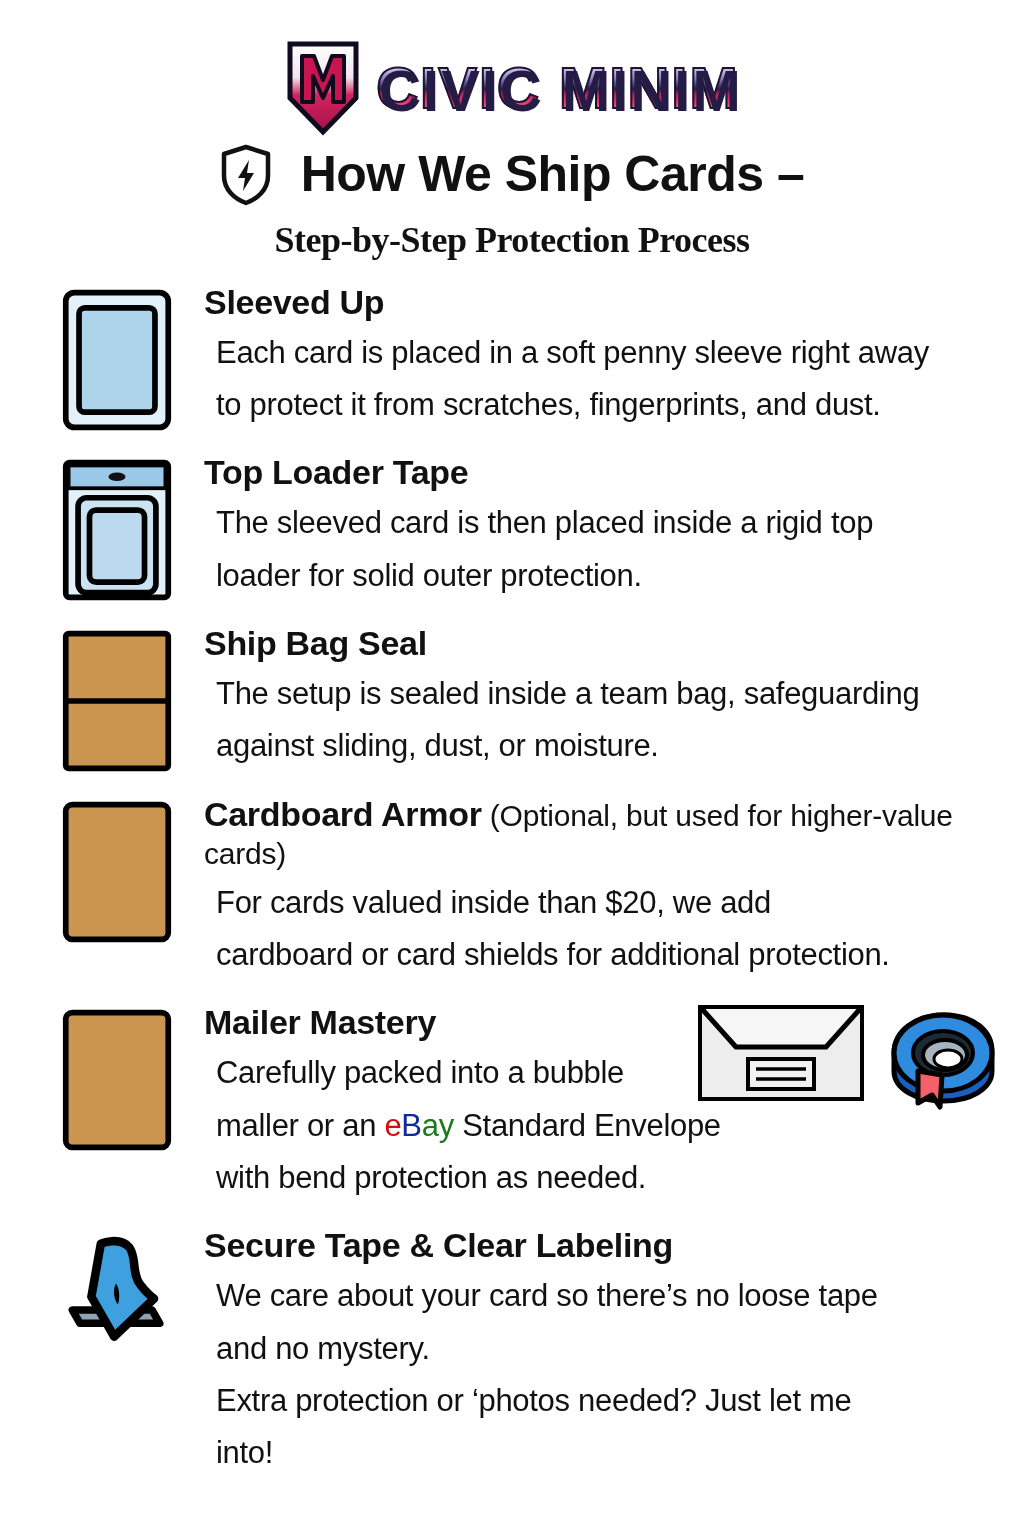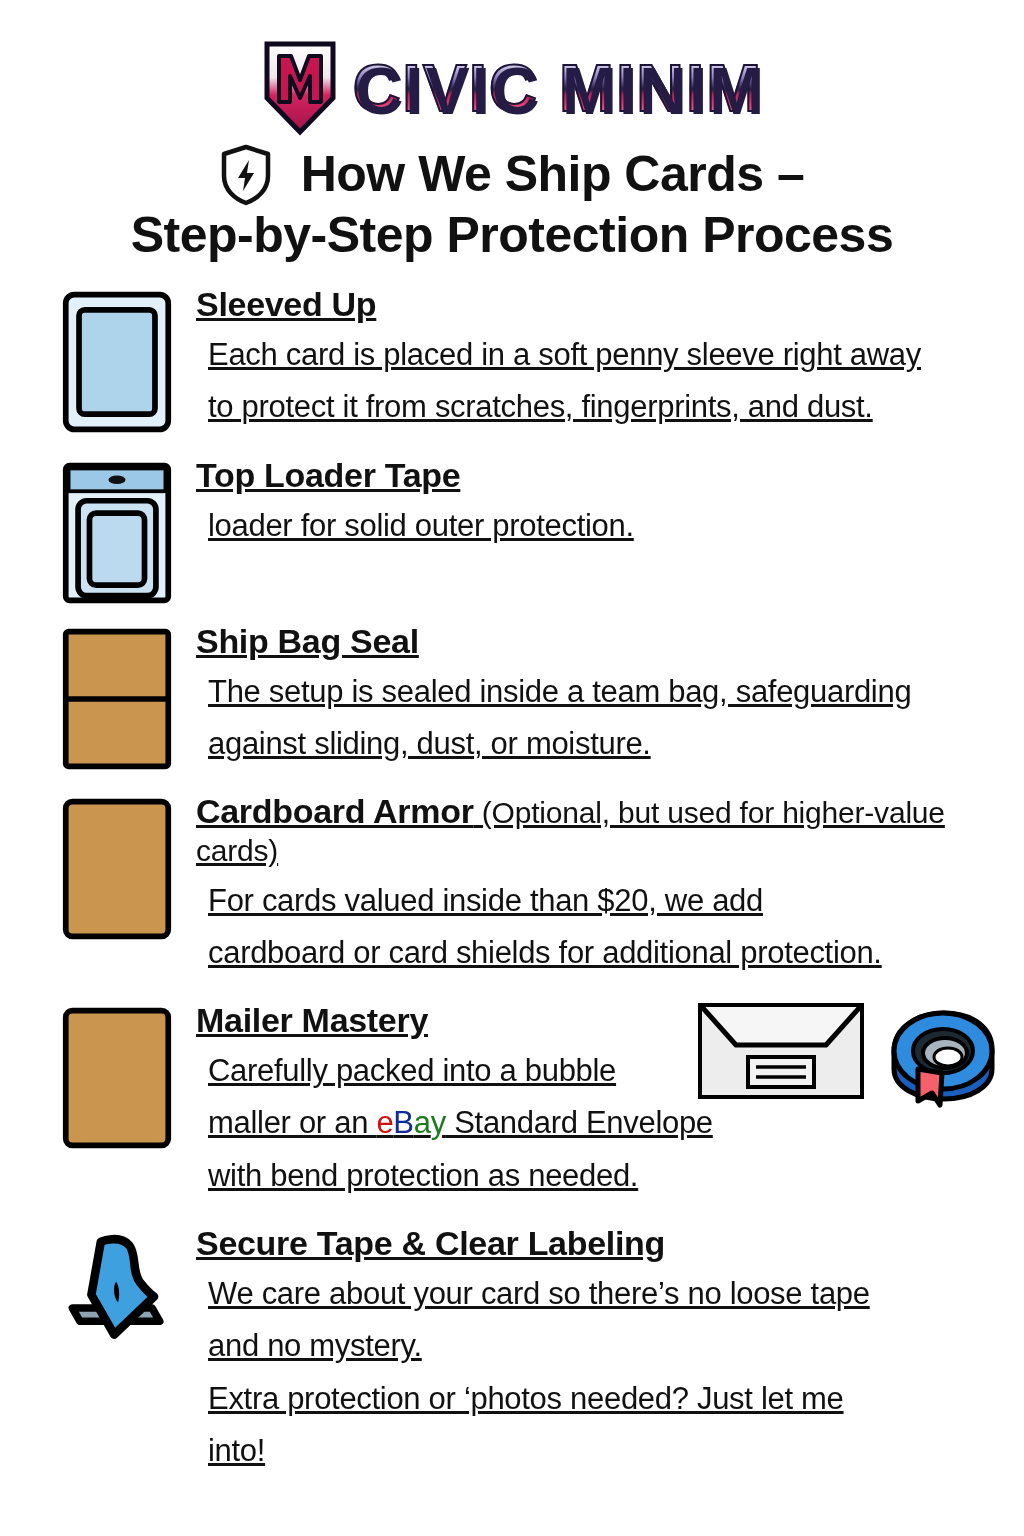--- a/index.html
+++ b/index.html
@@ -19,21 +19,21 @@
     align-items:center;
     justify-content:center;
     gap:14px;
     padding-top:36px;
     box-sizing:border-box;
   }
   .emblem{width:78px;height:96px;flex:none;}
   .wordmark{
     font-family:"Liberation Sans","DejaVu Sans",sans-serif;
     font-weight:bold;
-    font-size:66px;
+    font-size:58px;
     letter-spacing:2px;
     line-height:1;
     background:linear-gradient(180deg,
        #ffffff 0%,
        #cfc7e6 16%,
        #8f7fc0 34%,
        #3b2f5c 48%,
        #2a1f45 52%,
        #b5235c 60%,
        #e33a6e 74%,
@@ -62,42 +62,42 @@
   }
   .shield-icon{width:52px;height:62px;flex:none;margin-top:2px;}
   .title-txt{
     font-size:50px;
     font-weight:bold;
     line-height:1.06;
     letter-spacing:-0.5px;
     white-space:nowrap;
   }
   .title-line2{
-    font-size:50px;
+    font-size:36px;
     font-weight:bold;
     line-height:1.1;
     letter-spacing:-0.5px;
-    margin-top:2px;
+    margin-top:15px;
     white-space:nowrap;
     text-align:center;
+    font-family:Liberation Serif, serif;
   }
 
   
   .steps{
     margin-top:22px;
     padding:0 18px 0 58px;
     box-sizing:border-box;
   }
   .step{
     display:flex;
     align-items:flex-start;
-    gap:20px;
+    gap:28px;
     margin-bottom:16px;
     position:relative;
-    text-decoration:underline;
   }
   .step-icon{
     width:118px;
     flex:none;
     display:flex;
     justify-content:center;
     padding-top:4px;
   }
   .step-body{flex:1;min-width:0;padding-top:0;}
   .step-head{
@@ -196,20 +196,21 @@
         <rect x="5" y="5" width="108" height="142" rx="4" fill="#E2F0FA" stroke="#000" stroke-width="6"></rect>
         <rect x="8" y="8" width="102" height="24" fill="#9CC8E8" stroke="#000" stroke-width="4"></rect>
         <ellipse cx="59" cy="20" rx="9" ry="4.5" fill="#111"></ellipse>
         <rect x="18" y="42" width="82" height="100" rx="9" fill="#CBE2F3" stroke="#000" stroke-width="6"></rect>
         <rect x="30" y="55" width="58" height="76" rx="7" fill="#BBDAF0" stroke="#000" stroke-width="6"></rect>
       </svg>
     </div>
     <div class="step-body">
       <div class="step-head">Top Loader Tape</div>
       <div class="step-desc">
+        <p>The sleeved card is then placed inside a rigid top</p>
         <p>loader for solid outer protection.</p>
       </div>
     </div>
   </div>
 
   <div class="step">
     <div class="step-icon">
       <svg viewBox="0 0 118 152" width="112" height="146" xmlns="http://www.w3.org/2000/svg">
         <rect x="5" y="5" width="108" height="142" rx="3" fill="#C9954F" stroke="#000" stroke-width="6"></rect>
         <line x1="7" y1="76" x2="111" y2="76" stroke="#000" stroke-width="6"></line>

